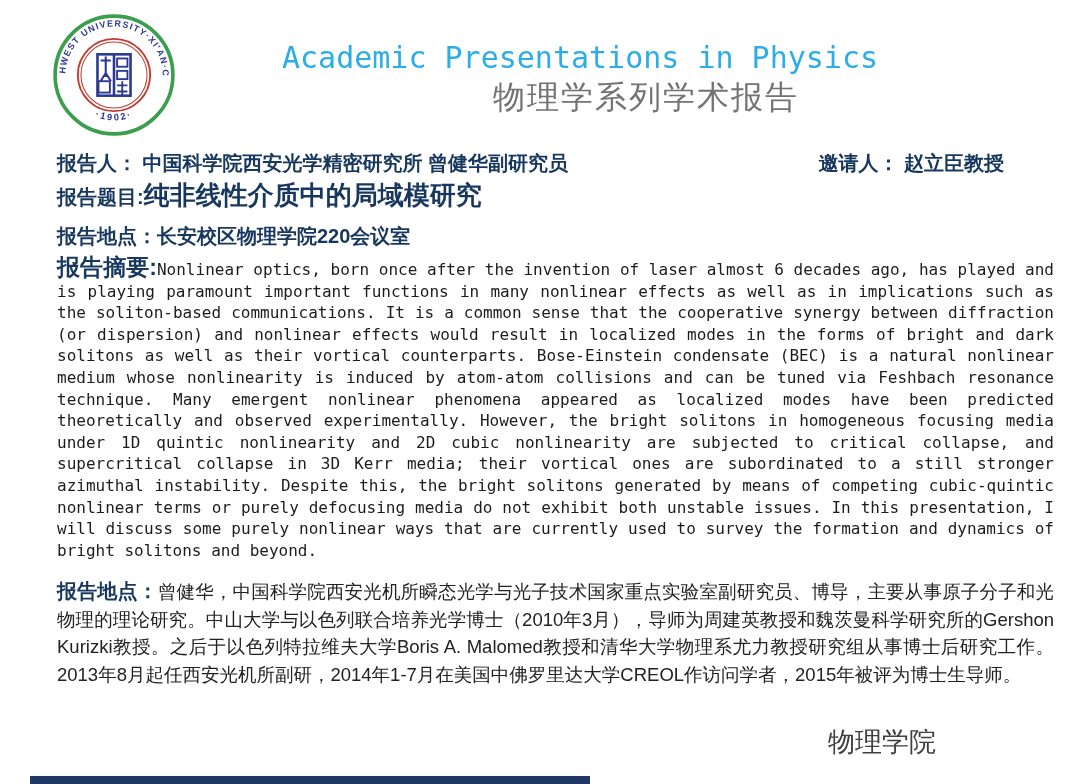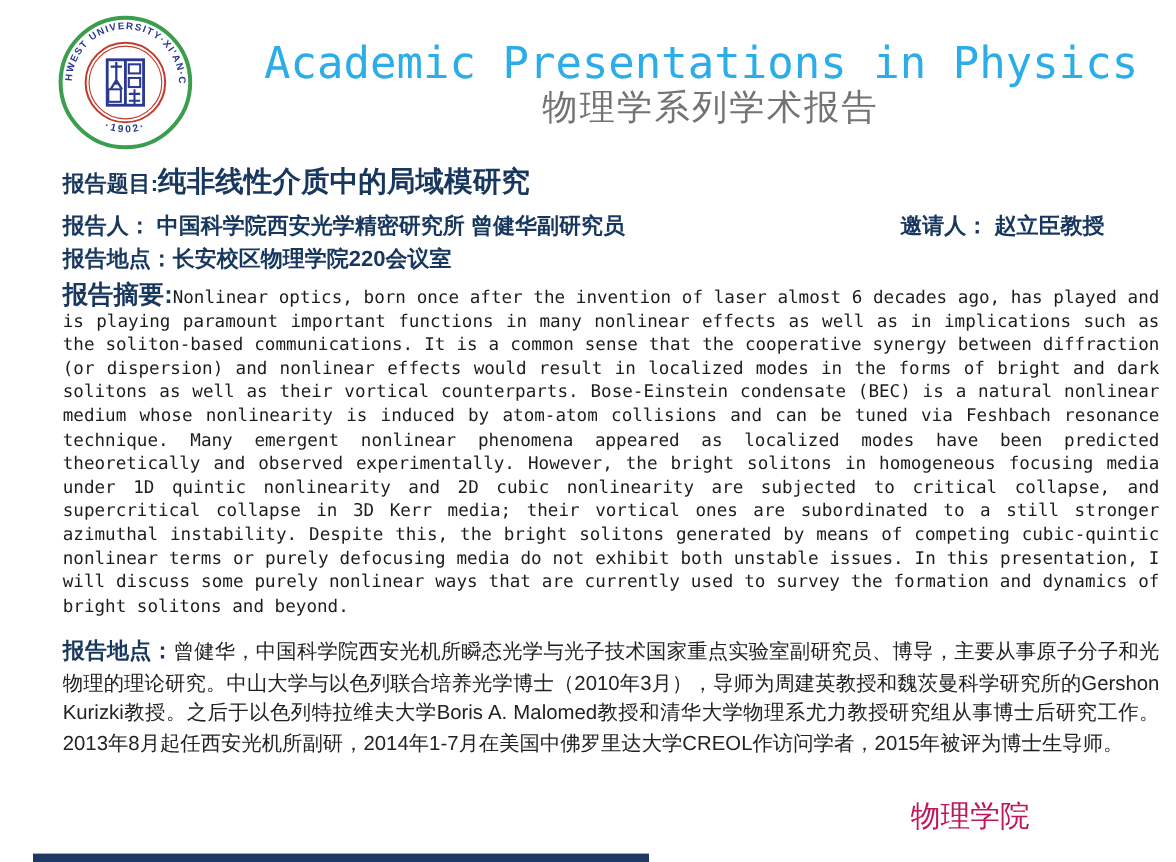--- a/index.html
+++ b/index.html
@@ -12,21 +12,21 @@
   }
   
   #logo{
     position:absolute;left:52px;top:13px;width:124px;height:124px;
   }
   #titles{
     position:absolute;left:240px;top:40px;width:680px;text-align:center;
   }
   .title-en{
     font-family:"DejaVu Sans Mono",monospace;
-    font-size:40px;line-height:36px;
+    font-size:30px;line-height:36px;
     color:#2cade8;white-space:nowrap;
   }
   .title-zh{
     position:relative;left:66px;
     font-size:32px;line-height:42px;letter-spacing:2px;
     color:#737373;font-weight:500;white-space:nowrap;
   }
   
   #content{
     position:absolute;left:57px;top:148px;width:997px;
@@ -48,21 +48,21 @@
   .abstract .lbl{font-size:23px;font-family:"Liberation Sans",sans-serif;}
   .bio{
     margin:17px 0 0 0;
     font-size:18.5px;line-height:27.5px;
     color:#222222;text-align:justify;
   }
   .bio .lbl{font-size:20px;}
   
   #department{
     position:absolute;right:133px;top:724px;
-    font-size:27px;font-weight:500;color:#be185d;
+    font-size:27px;font-weight:500;color:#404040;
   }
   #bottom-bar{
     position:absolute;left:30px;bottom:0;width:560px;height:8px;
     background:#1f3864;
   }
 </style>
 </head>
 <body>
 
 <div id="page">
@@ -95,28 +95,28 @@
     </svg>
   </div>
 
   <div id="titles">
     <div class="title-en">Academic Presentations in Physics</div>
     <div class="title-zh">物理学系列学术报告</div>
   </div>
 
   <div id="content">
 
+    <div class="row row-speaker">
+      <span><span class="lbl">报告人：</span> <span>中国科学院西安光学精密研究所 曾健华副研究员</span></span>
+      <span class="right-pair"><span class="lbl">邀请人：</span> <span>赵立臣教授</span></span>
+    </div>
+
     <div class="row row-title">
       <span class="lbl">报告题目:</span>
         <span class="talk-title">纯非线性介质中的局域模研究</span>
-    </div>
-
-    <div class="row row-speaker">
-      <span><span class="lbl">报告人：</span> <span>中国科学院西安光学精密研究所 曾健华副研究员</span></span>
-      <span class="right-pair"><span class="lbl">邀请人：</span> <span>赵立臣教授</span></span>
     </div>
 
 
     <div class="row row-plain">
       <span class="lbl">报告地点：</span><span>长安校区物理学院220会议室</span>
     </div>
 
     <p class="abstract"><span class="lbl">报告摘要:</span><span>Nonlinear optics, born once after the invention of laser almost 6 decades ago, has played and is playing paramount important functions in many nonlinear effects as well as in implications such as the soliton-based communications. It is a common sense that the cooperative synergy between diffraction (or dispersion) and nonlinear effects would result in localized modes in the forms of bright and dark solitons as well as their vortical counterparts. Bose-Einstein condensate (BEC) is a natural nonlinear medium whose nonlinearity is induced by atom-atom collisions and can be tuned via Feshbach resonance technique. Many emergent nonlinear phenomena appeared as localized modes have been predicted theoretically and observed experimentally. However, the bright solitons in homogeneous focusing media under 1D quintic nonlinearity and 2D cubic nonlinearity are subjected to critical collapse, and supercritical collapse in 3D Kerr media; their vortical ones are subordinated to a still stronger azimuthal instability. Despite this, the bright solitons generated by means of competing cubic-quintic nonlinear terms or purely defocusing media do not exhibit both unstable issues. In this presentation, I will discuss some purely nonlinear ways that are currently used to survey the formation and dynamics of bright solitons and beyond.</span></p>
 
     <p class="bio"><span class="lbl">报告地点：</span><span>曾健华，中国科学院西安光机所瞬态光学与光子技术国家重点实验室副研究员、博导，主要从事原子分子和光物理的理论研究。中山大学与以色列联合培养光学博士（2010年3月），导师为周建英教授和魏茨曼科学研究所的Gershon Kurizki教授。之后于以色列特拉维夫大学Boris A. Malomed教授和清华大学物理系尤力教授研究组从事博士后研究工作。 2013年8月起任西安光机所副研，2014年1-7月在美国中佛罗里达大学CREOL作访问学者，2015年被评为博士生导师。</span></p>

